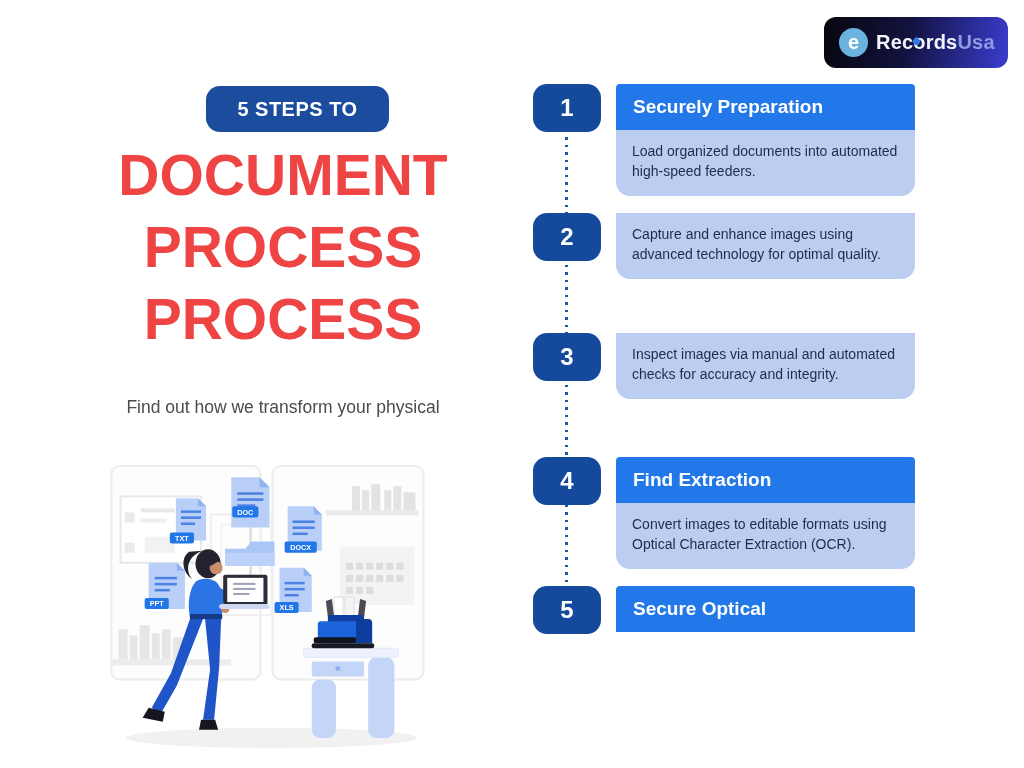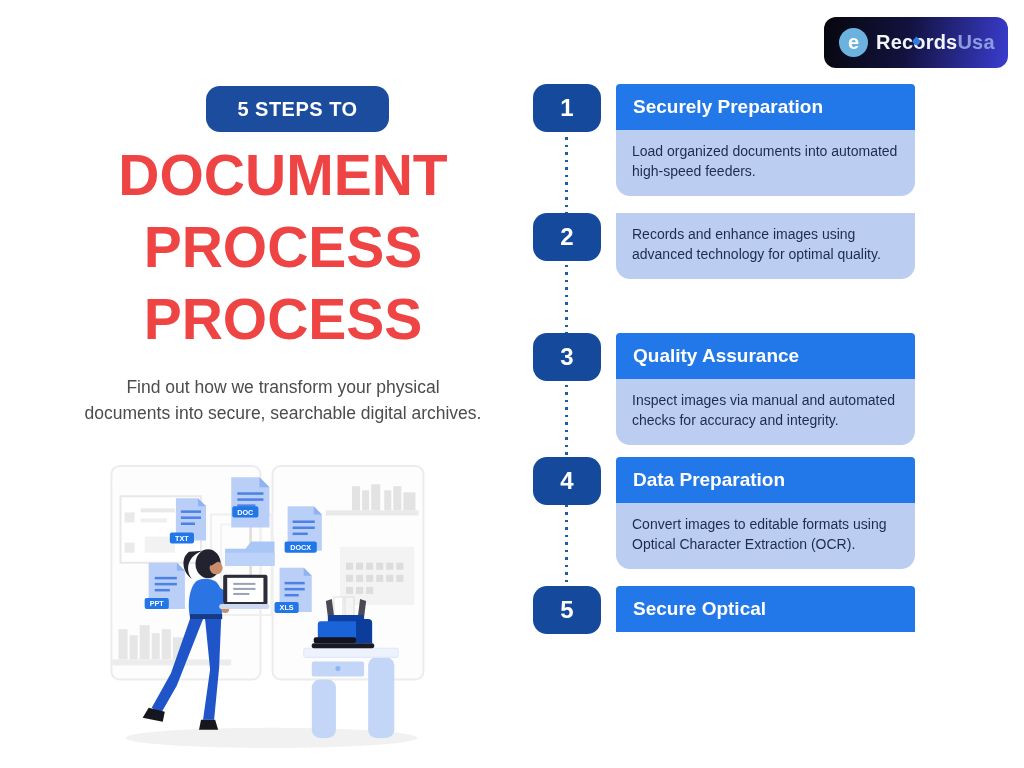--- a/index.html
+++ b/index.html
@@ -35,21 +35,21 @@
   }
   .title{
     position:absolute;top:139px;left:23px;width:520px;margin:0;text-align:center;
     color:#ef4444;font-size:57px;font-weight:800;line-height:72px;letter-spacing:0;
   }
   .title span{display:block;}
   .subtitle{
     position:absolute;top:374px;left:42px;width:482px;margin:0;text-align:center;
     color:#4c4c4c;font-size:17.5px;line-height:26px;
   }
-  .subtitle span{display:block;}
+  .subtitle span{display:block;margin-top:20px;}
   .illustration{position:absolute;left:98px;top:450px;width:348px;height:302px;}
   .illustration text{font-family:"Liberation Sans",sans-serif;font-weight:bold;font-size:7.2px;fill:#ffffff;}
 
   
   .steps{position:absolute;left:533px;top:84px;width:383px;height:620px;}
   .timeline-line{
     position:absolute;left:32px;top:46px;width:2.5px;height:460px;z-index:0;
     background:repeating-linear-gradient(to bottom,#1e5ca6 0 2.5px,transparent 2.5px 7.5px);
   }
   .step{position:absolute;left:0;width:383px;z-index:1;}
@@ -86,21 +86,20 @@
   <div class="badge">5 STEPS TO</div>
 
   <h1 class="title">
     <span>DOCUMENT</span>
     <span>PROCESS</span>
     <span>PROCESS</span>
   </h1>
 
   <p class="subtitle">
     <span>Find out how we transform your physical</span>
-    <span>documents into secure, searchable digital archives.</span>
   </p>
 
   <svg class="illustration" viewBox="0 0 345 300" aria-hidden="true">
 
     <g>
       <rect x="13" y="16" width="148" height="212" rx="8" fill="#fdfdfe" stroke="#ececec" stroke-width="2"></rect>
       <rect x="173" y="16" width="150" height="212" rx="8" fill="#fdfdfe" stroke="#ececec" stroke-width="2"></rect>
 
       <rect x="22" y="46" width="80" height="66" fill="#ffffff" stroke="#e8e8e8" stroke-width="2"></rect>
       <rect x="42" y="58" width="34" height="4" fill="#e9e9e9"></rect>
@@ -269,36 +268,35 @@
       <div class="step-num">1</div>
       <div class="step-card">
         <div class="step-header">Securely Preparation</div>
         <div class="step-body">Load organized documents into automated high-speed feeders.</div>
       </div>
     </div>
 
     <div class="step step-2">
       <div class="step-num">2</div>
       <div class="step-card">
-        <div class="step-body">Records and enhance images using advanced technology for optimal quality.</div>
+        <div class="step-body">Capture and enhance images using advanced technology for optimal quality.</div>
       </div>
     </div>
 
     <div class="step step-3">
       <div class="step-num">3</div>
       <div class="step-card">
-        <div class="step-header">Quality Assurance</div>
         <div class="step-body">Inspect images via manual and automated checks for accuracy and integrity.</div>
       </div>
     </div>
 
     <div class="step step-4">
       <div class="step-num">4</div>
       <div class="step-card">
-        <div class="step-header">Data Preparation</div>
+        <div class="step-header">Find Extraction</div>
         <div class="step-body">Convert images to editable formats using Optical Character Extraction (OCR).</div>
       </div>
     </div>
 
     <div class="step step-5">
       <div class="step-num">5</div>
       <div class="step-card">
         <div class="step-header">Secure Optical</div>
       </div>
     </div>

